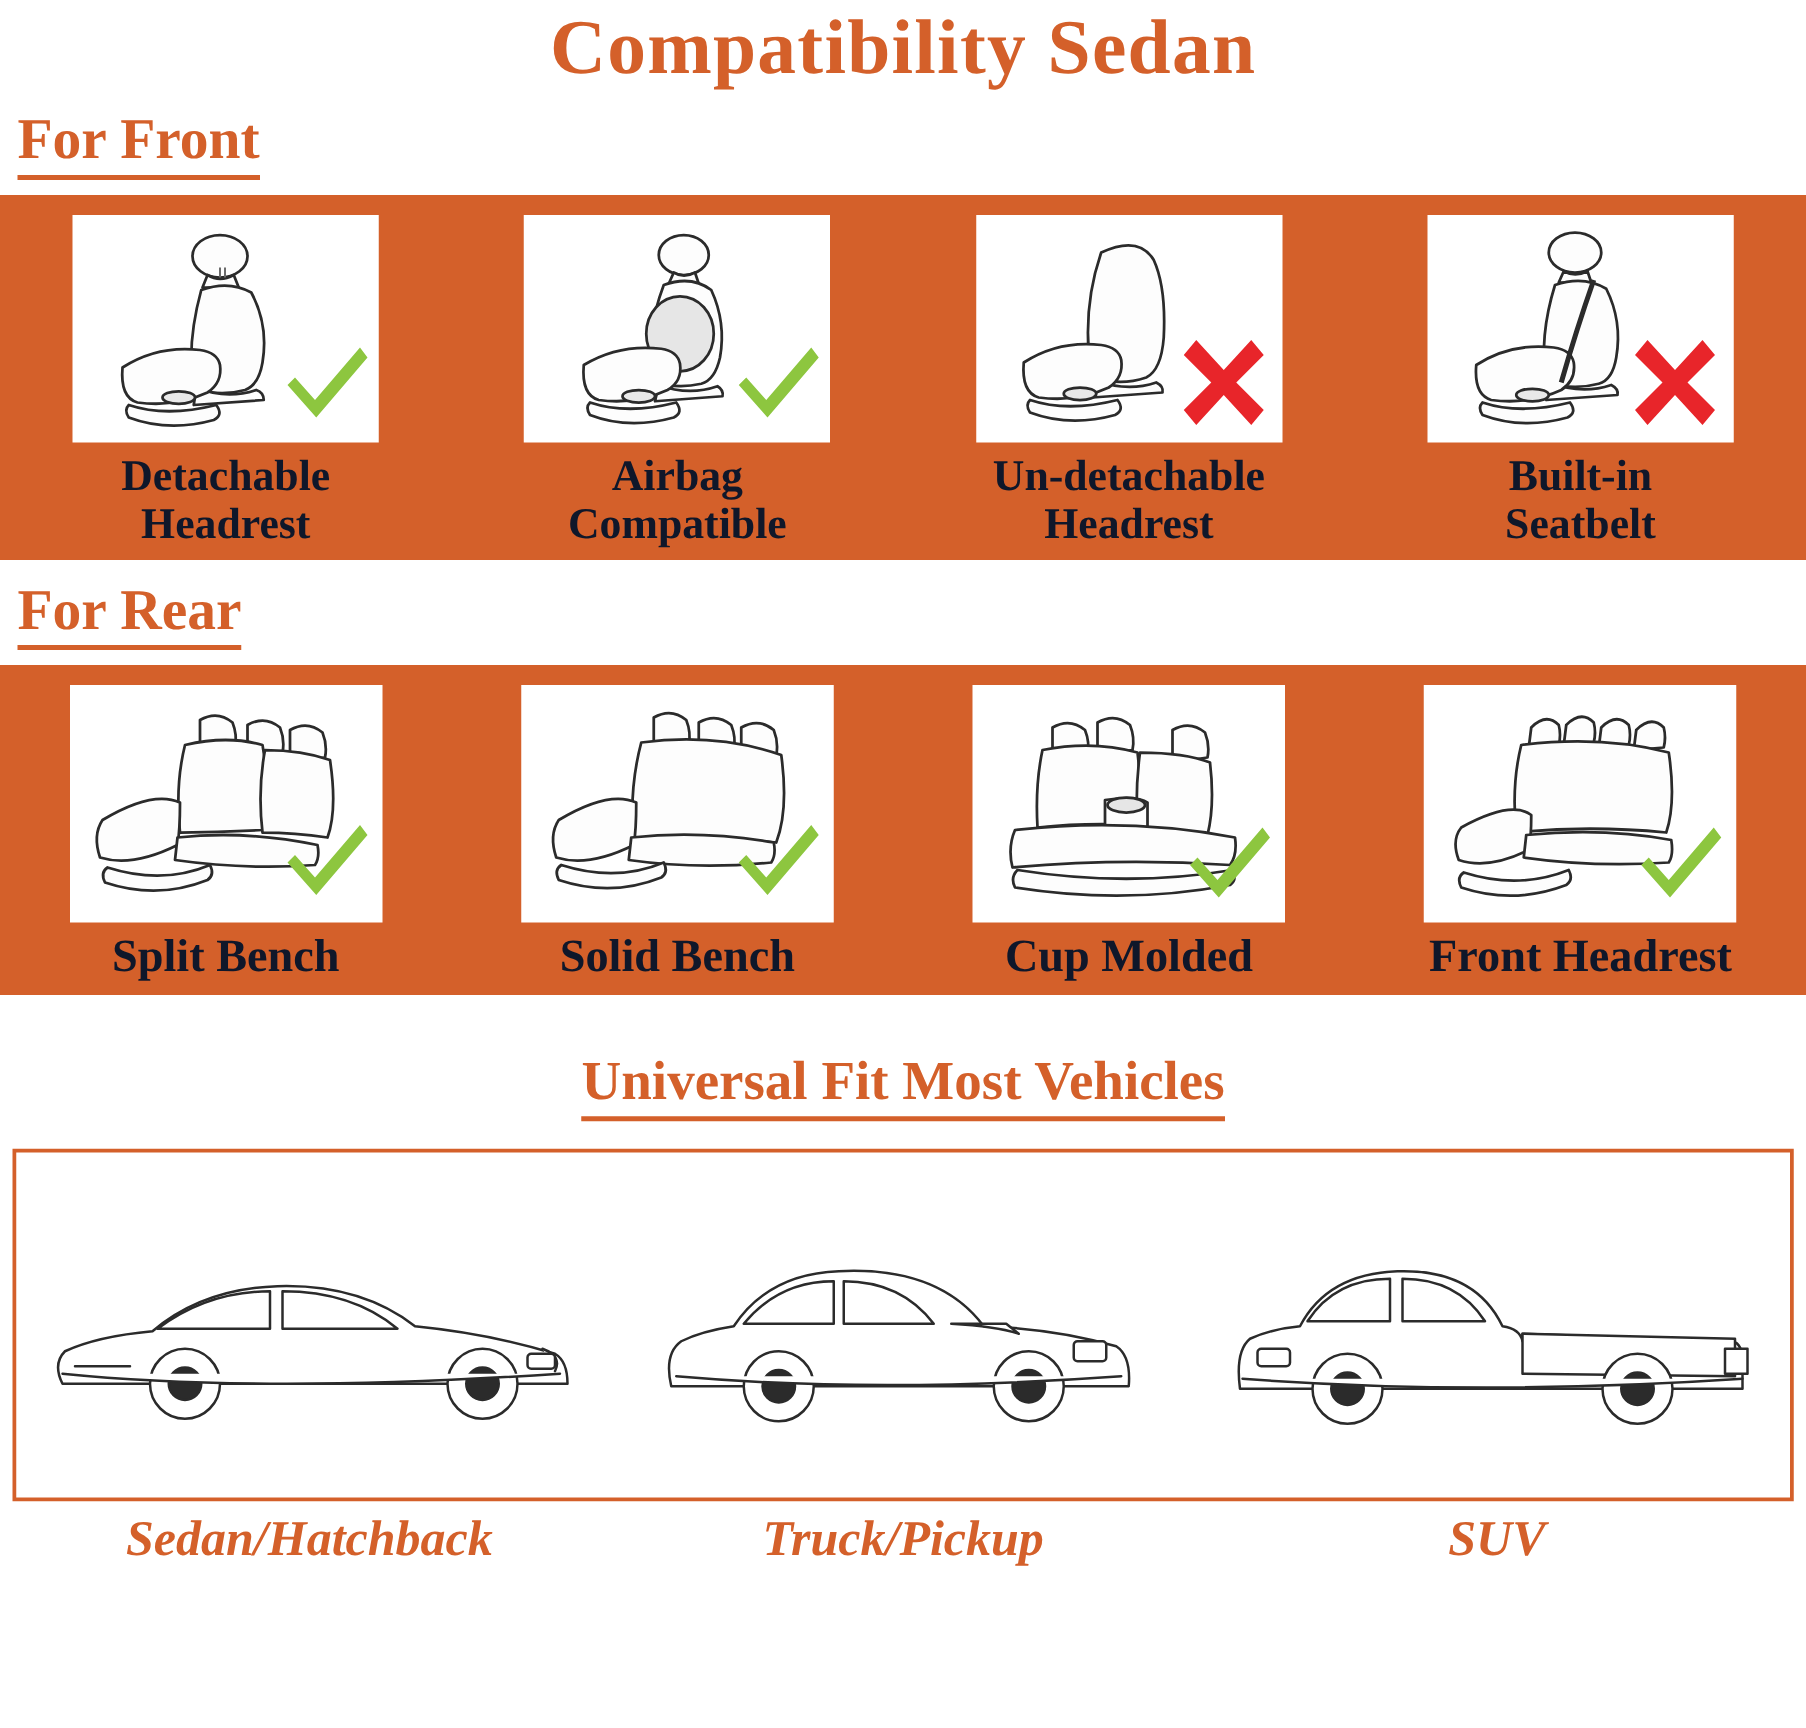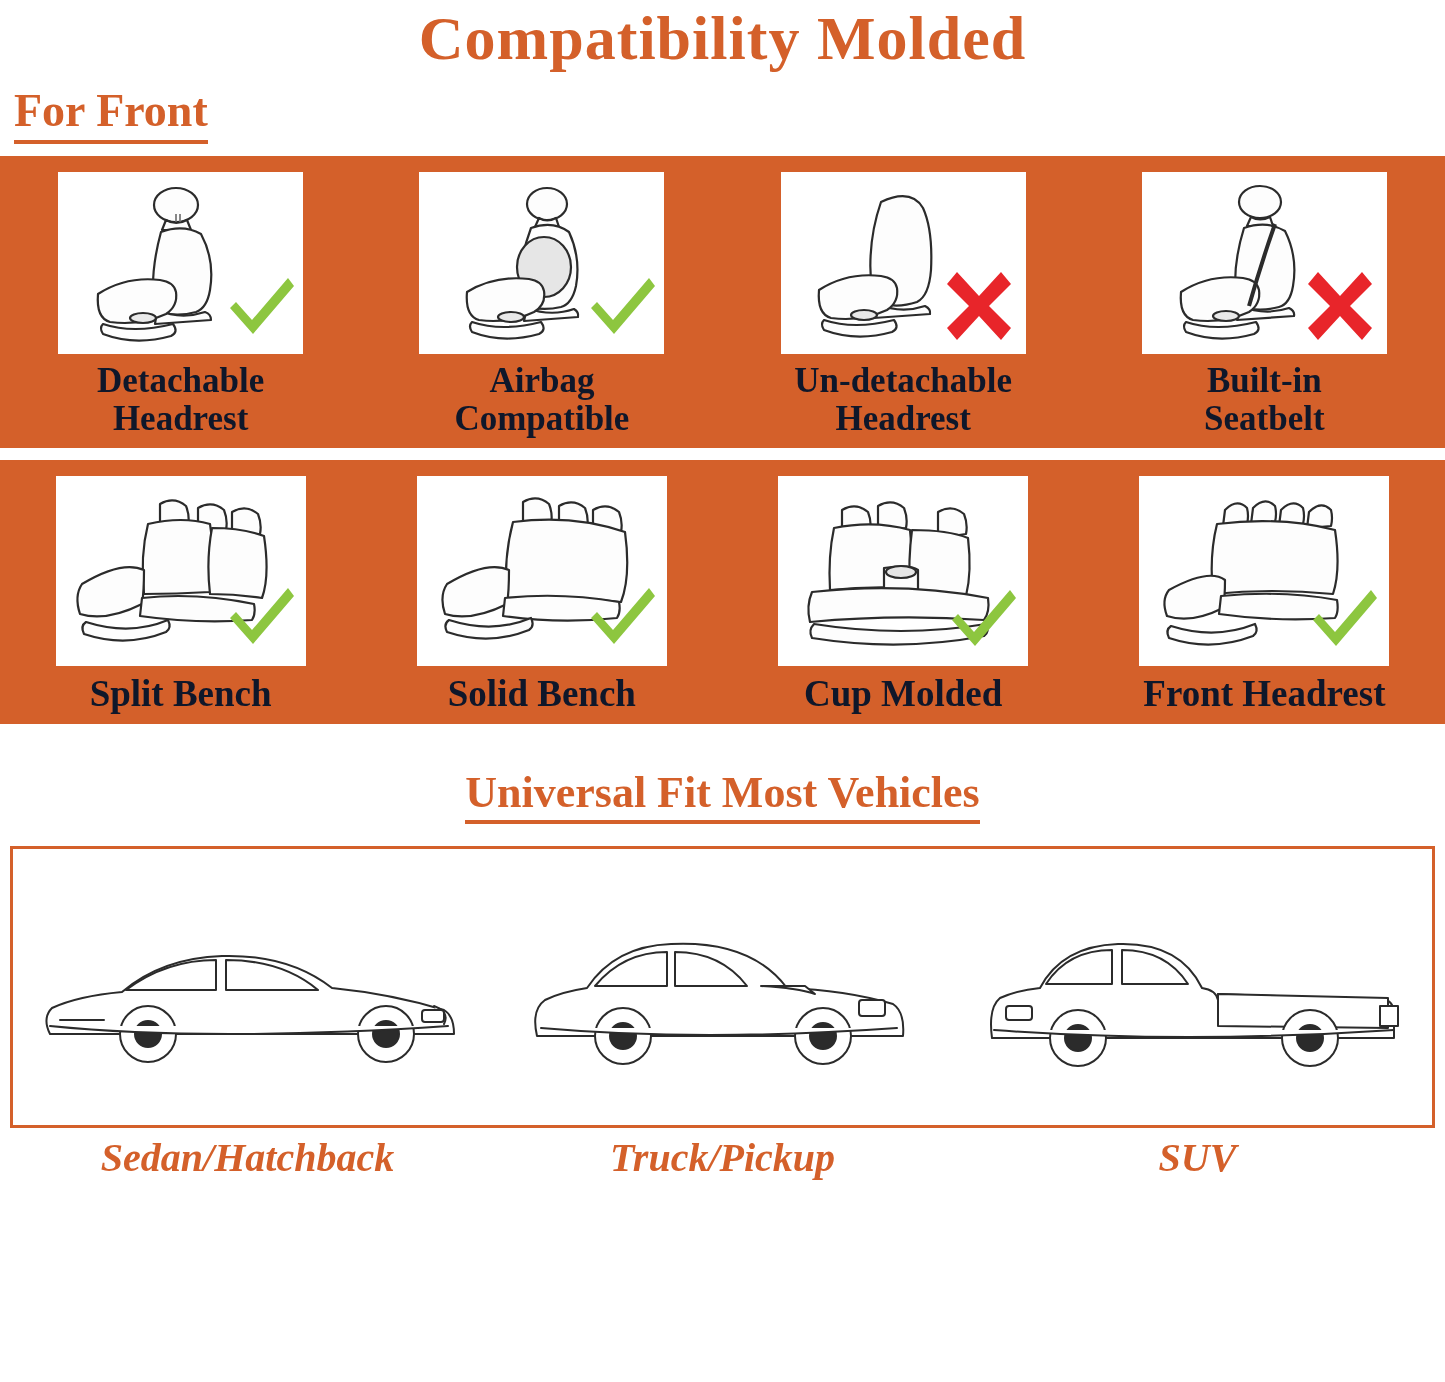--- a/index.html
+++ b/index.html
@@ -125,21 +125,21 @@
     font-style: italic;
   }
   .vehicle-label-slot { width: 440px; text-align: center; }
   svg { display: block; }
 </style>
 </head>
 <body>
 
 <div class="page">
 
-  <div class="main-title">Compatibility Molded</div>
+  <div class="main-title">Compatibility Sedan</div>
 
   <div class="heading-wrap">
     <span class="section-heading">For Front</span>
   </div>
 
   <div class="strip front">
 
     <div class="cell">
       <div class="thumb">
         <svg viewBox="0 0 245 182" width="245" height="182">
@@ -221,20 +221,23 @@
           <g transform="translate(168,100)">
             <path d="M8 0 L30 24 L52 0 L62 12 L40 34 L62 56 L52 68 L30 44 L8 68 L-2 56 L20 34 L-2 12 Z" fill="#e8252a"></path>
           </g>
         </svg>
       </div>
       <div class="cell-label">Built-in
 Seatbelt</div>
     </div>
   </div>
 
+  <div class="heading-wrap">
+    <span class="section-heading">For Rear</span>
+  </div>
 
   <div class="strip rear">
 
     <div class="cell">
       <div class="thumb">
         <svg viewBox="0 0 250 190" width="250" height="190">
           <g fill="#fdfdfd" stroke="#2b2b2b" stroke-width="2.2" stroke-linejoin="round">
             <path d="M104 28 q14 -8 26 2 q4 10 2 20 l-28 4 z"></path>
             <path d="M142 32 q14 -8 26 2 q4 10 2 20 l-28 4 z"></path>
             <path d="M176 36 q14 -8 26 2 q4 10 2 20 l-28 4 z"></path>

